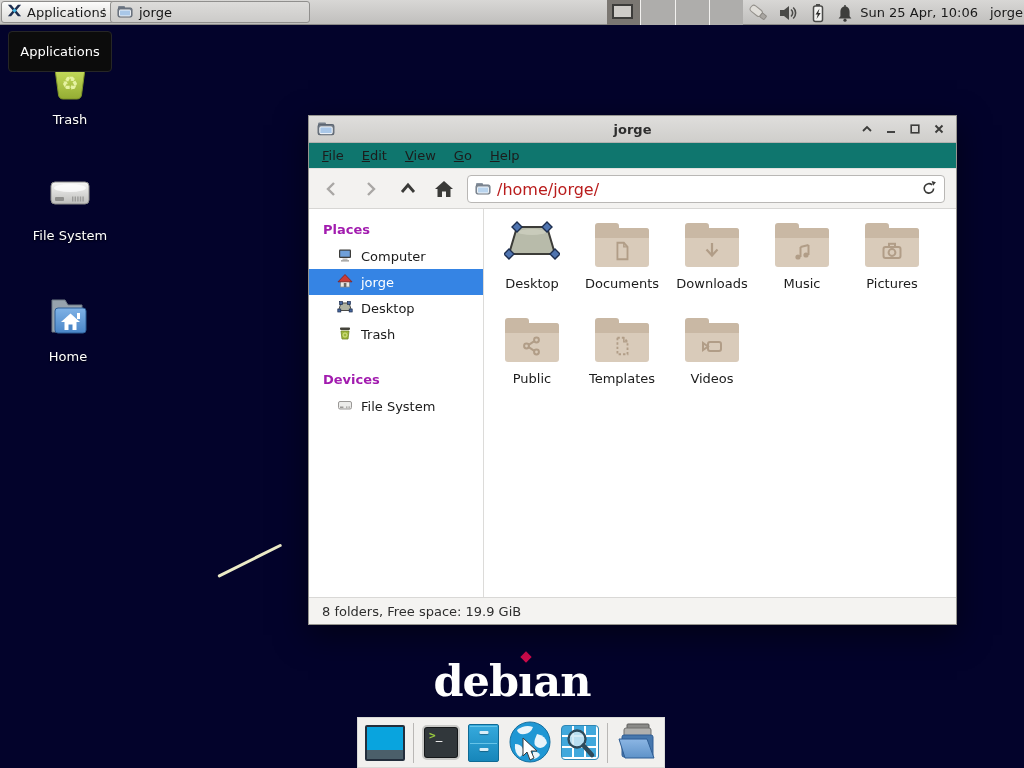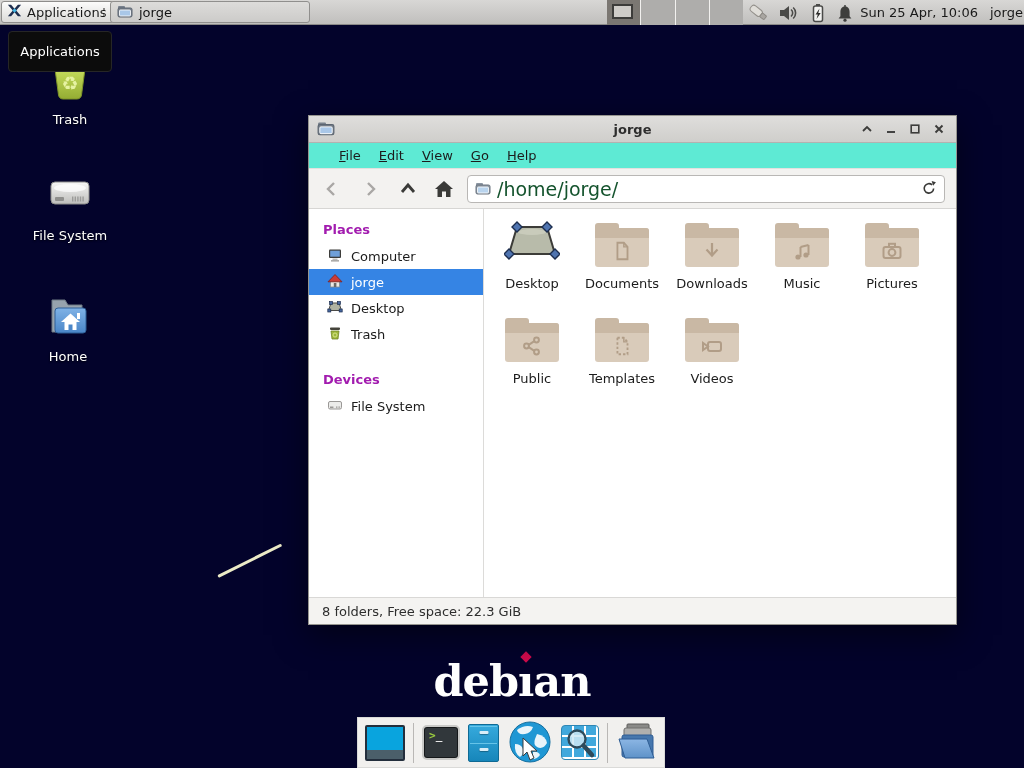--- a/index.html
+++ b/index.html
@@ -48,35 +48,35 @@
   
   #window { position:absolute; left:308px; top:115px; width:649px; height:510px; background:#fff;
     border:1px solid #96958f; box-shadow:0 10px 30px rgba(0,0,0,.5); z-index:5; display:flex; flex-direction:column; }
   .titlebar { height:27px; background:linear-gradient(#dfdedc,#cfcecb); border-bottom:1px solid #b3b2b0;
     display:flex; align-items:center; position:relative; flex:0 0 27px; }
   .titlebar .win-icon { margin-left:8px; }
   .titlebar .title { position:absolute; left:0; right:0; text-align:center; font-weight:bold; color:#2d2d2d; }
   .win-controls { margin-left:auto; display:flex; gap:6px; padding-right:8px; position:relative; }
   .win-btn { width:18px; height:18px; display:flex; align-items:center; justify-content:center; }
 
-  .menubar { height:26px; background:#5eead4; display:flex; align-items:center; padding-left:21px; flex:0 0 26px;
+  .menubar { height:26px; background:#0f766e; display:flex; align-items:center; padding-left:4px; flex:0 0 26px;
     border-bottom:1px solid #e2e1df; }
   .menu-item { display:inline-block; padding:4px 9px; color:#1c1c1c; }
   .menu-item::first-letter { text-decoration:underline; }
 
   .toolbar { height:40px; background:#f3f2f0; border-bottom:1px solid #d7d6d4; position:relative; flex:0 0 40px; }
   .tool-btn { position:absolute; top:7px; width:26px; height:26px; display:flex; align-items:center; justify-content:center; border-radius:3px; }
   .path-entry { position:absolute; left:158px; top:6px; width:478px; height:28px; background:#fff; border:1px solid #b9b7b5;
     border-radius:4px; display:flex; align-items:center; padding:0 7px; gap:6px; }
-  .path-entry input { border:none; outline:none; flex:1; font-family:inherit; font-size:19px; color:#14532d; background:transparent; }
+  .path-entry input { border:none; outline:none; flex:1; font-family:inherit; font-size:16px; color:#b91c1c; background:transparent; }
 
   .content { flex:1; display:flex; min-height:0; }
   .sidebar { width:175px; border-right:1px solid #dcdbd9; padding-top:8px; flex:0 0 175px; }
   .side-header { padding:5px 14px 6px 14px; font-weight:bold; color:#a21caf; }
-  .side-row { height:26px; display:flex; align-items:center; gap:8px; padding-left:18px; color:#1b1b1b; }
+  .side-row { height:26px; display:flex; align-items:center; gap:8px; padding-left:28px; color:#1b1b1b; }
   .side-row.selected { background:#3584e4; color:#fff; }
   .iconview { flex:1; position:relative; background:#fff; }
   .cell { position:absolute; width:86px; text-align:center; }
   .cell .icon-slot { height:48px; display:flex; align-items:flex-end; justify-content:center; }
   .cell .cell-label { margin-top:9px; color:#1c1c1c; }
   .bfolder { width:54px; height:39px; background:#d9cbba; border-radius:3px; position:relative; display:flex;
     align-items:center; justify-content:center; }
   .bfolder::before { content:""; position:absolute; top:0; left:0; right:0; height:10px; background:#c9b8a4; border-radius:3px 3px 0 0; }
   .bfolder::after { content:""; position:absolute; top:-5px; left:0; width:45%; height:7px; background:#c9b8a4; border-radius:3px 3px 0 0; }
   .bfolder svg { position:relative; top:3px; }
@@ -507,21 +507,21 @@
             <polygon points="9,12.5 4,9 4,16"></polygon>
           </svg>
         </div>
           </div>
         <div class="cell-label">Videos</div>
       </div>
     </div>
   </div>
 
   <div class="statusbar">
-    <span>8 folders, Free space: 22.3 GiB</span>
+    <span>8 folders, Free space: 19.9 GiB</span>
   </div>
 </div>
 
 <div id="dock">
   <span class="dock-item">
     <span class="showdesk">
         <span class="sd-top"></span>
         <span class="sd-bot"></span>
       </span>
   </span>

